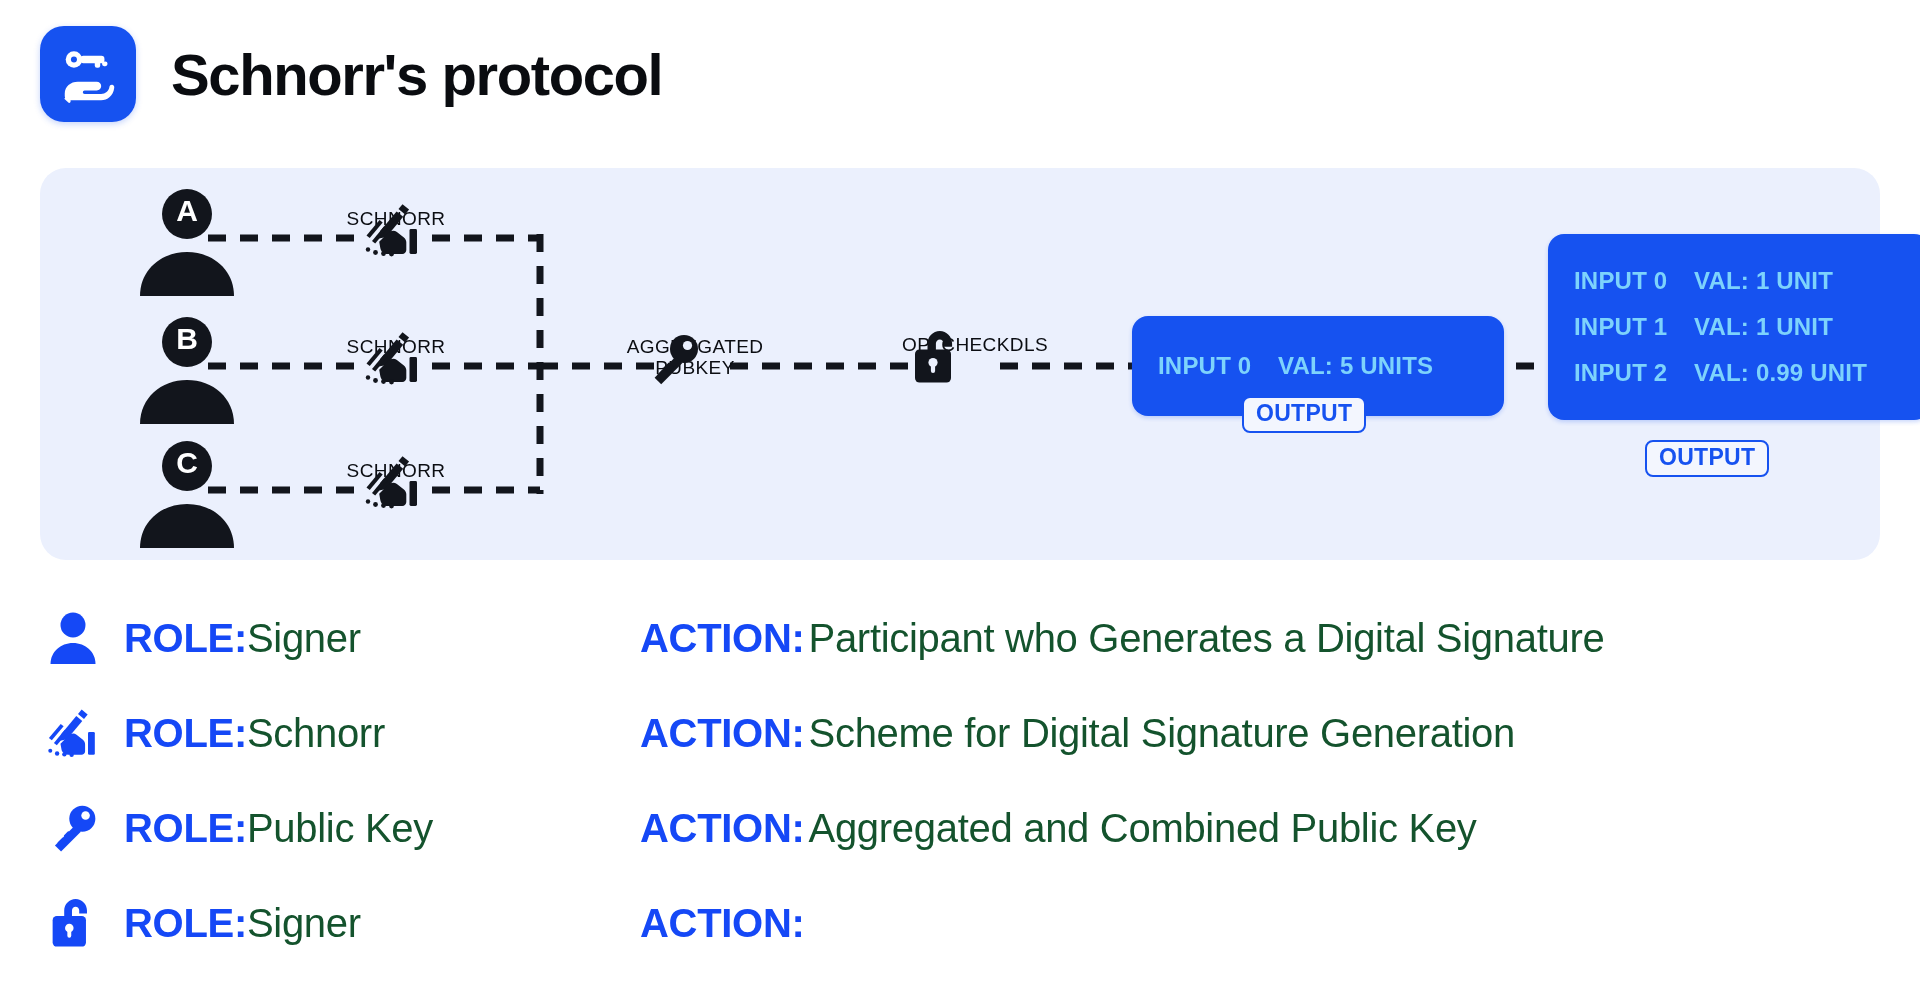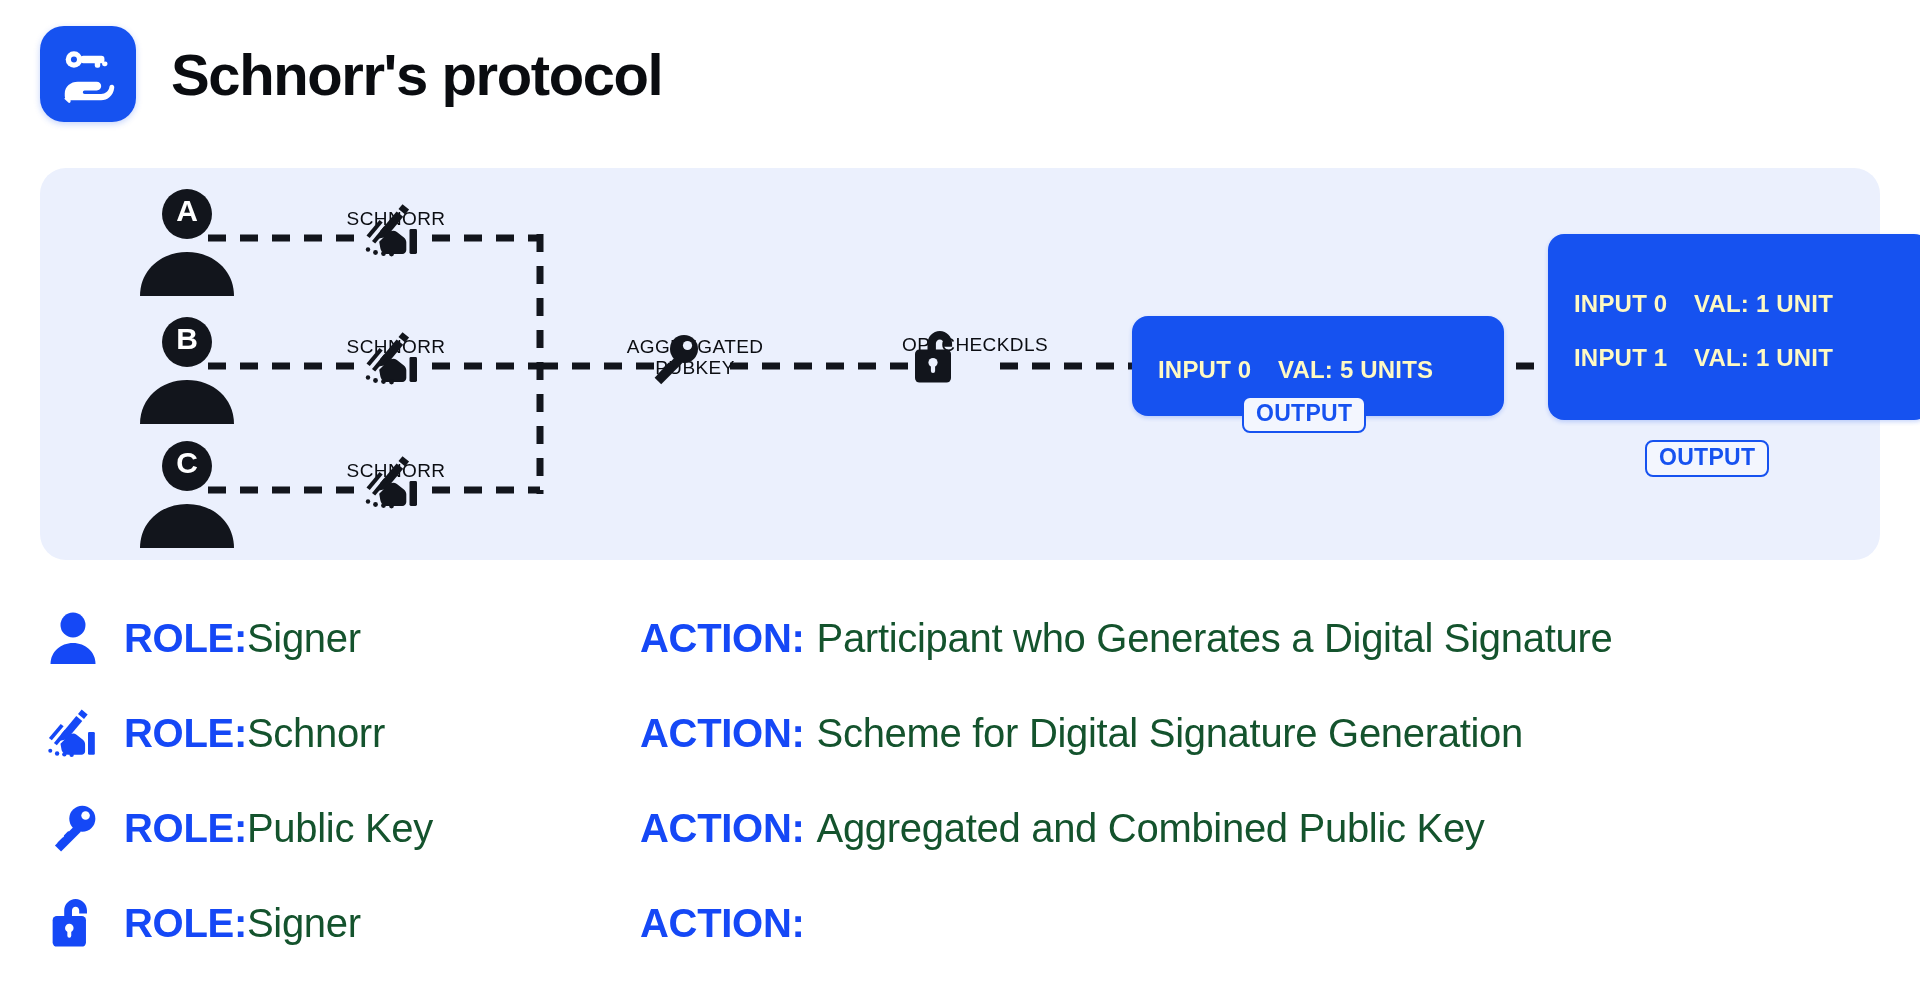--- a/index.html
+++ b/index.html
@@ -49,39 +49,39 @@
     letter-spacing:.4px;color:#0b0d12;line-height:1.12;white-space:pre-line;
     font-family:"Liberation Sans", sans-serif;
   }
 
   
   .txbox{
     position:absolute;background:#1652f0;border-radius:16px;
     display:flex;flex-direction:column;justify-content:center;
     box-shadow:0 2px 4px rgba(22,82,240,.22);
   }
-  .txrow{display:flex;align-items:center;color:#fef9c3;font-weight:700;margin-top:8px;}
+  .txrow{display:flex;align-items:center;color:#7dd3fc;font-weight:700;}
   .txrow .c1{width:120px;font-size:24px;letter-spacing:.2px;}
   .txrow .c2{font-size:24px;letter-spacing:.2px;white-space:nowrap;}
 
   .badge{
     position:absolute;background:#f3f6fe;border:2px solid #1652f0;border-radius:8px;
     color:#1652f0;font-size:23px;font-weight:700;letter-spacing:.3px;
     padding:2px 12px 4px;line-height:1.18;
   }
 
   
   .legend{position:absolute;left:40px;top:590px;width:1840px;}
   .lrow{position:relative;height:95px;}
   .licon{position:absolute;left:0;top:50%;transform:translateY(-50%);
          width:66px;display:flex;align-items:center;justify-content:center;}
   .lrole{position:absolute;left:84px;top:50%;transform:translateY(-50%);
          display:flex;align-items:baseline;white-space:nowrap;}
   .laction{position:absolute;left:600px;top:50%;transform:translateY(-50%);
-           display:flex;align-items:flex-start;gap:12px;white-space:nowrap;}
+           display:flex;align-items:flex-start;gap:4px;white-space:nowrap;}
   .kw{color:#1548f6;font-size:40px;font-weight:700;letter-spacing:-.3px;}
   .vl{color:#14532d;font-size:40px;font-weight:400;letter-spacing:-.3px;}
 </style>
 </head>
 <body>
 
 <div class="page">
 
   <div class="header">
     <div class="logo">
@@ -257,20 +257,24 @@
       <div class="badge" style="left:1202px;top:228px;">OUTPUT</div>
 
       <div class="txbox" style="left:1508px;top:66px;width:330px;height:186px;padding:0 26px;gap:18px;">
         <div class="txrow">
           <span class="c1">INPUT 0</span>
           <span class="c2">VAL: 1 UNIT</span>
         </div>
         <div class="txrow">
           <span class="c1">INPUT 1</span>
           <span class="c2">VAL: 1 UNIT</span>
+        </div>
+        <div class="txrow">
+          <span class="c1">INPUT 2</span>
+          <span class="c2">VAL: 0.99 UNIT</span>
         </div>
       </div>
       <div class="badge" style="left:1605px;top:272px;">OUTPUT</div>
 
     </div>
   </div>
 
   <div class="legend">
 
     <div class="lrow">

